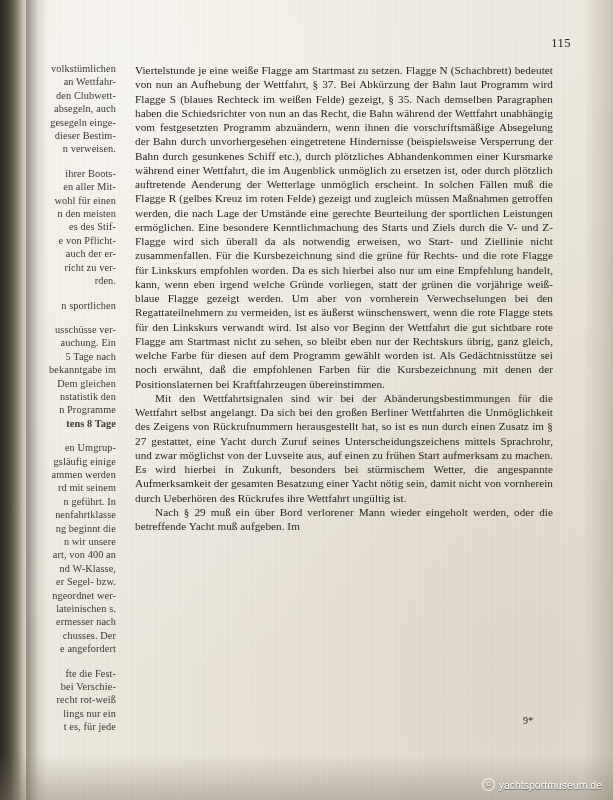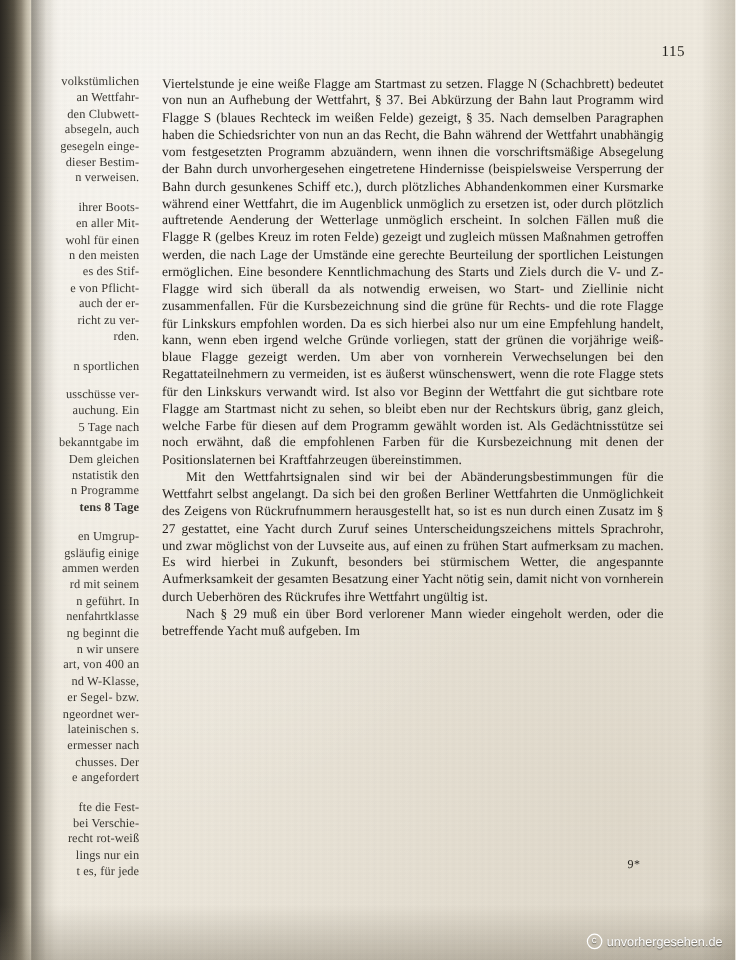--- a/index.html
+++ b/index.html
@@ -250,16 +250,16 @@
 
     <div id="catchword">9*</div>
   </div>
 
   <div id="edge-right"></div>
   <div id="edge-bottom"></div>
   <div id="grain"></div>
 
   <div id="watermark">
     <span class="c-mark">c</span>
-    <span>unvorhergesehen.de</span>
+    <span>yachtsportmuseum.de</span>
   </div>
 
 </div>
 
 </body></html>

